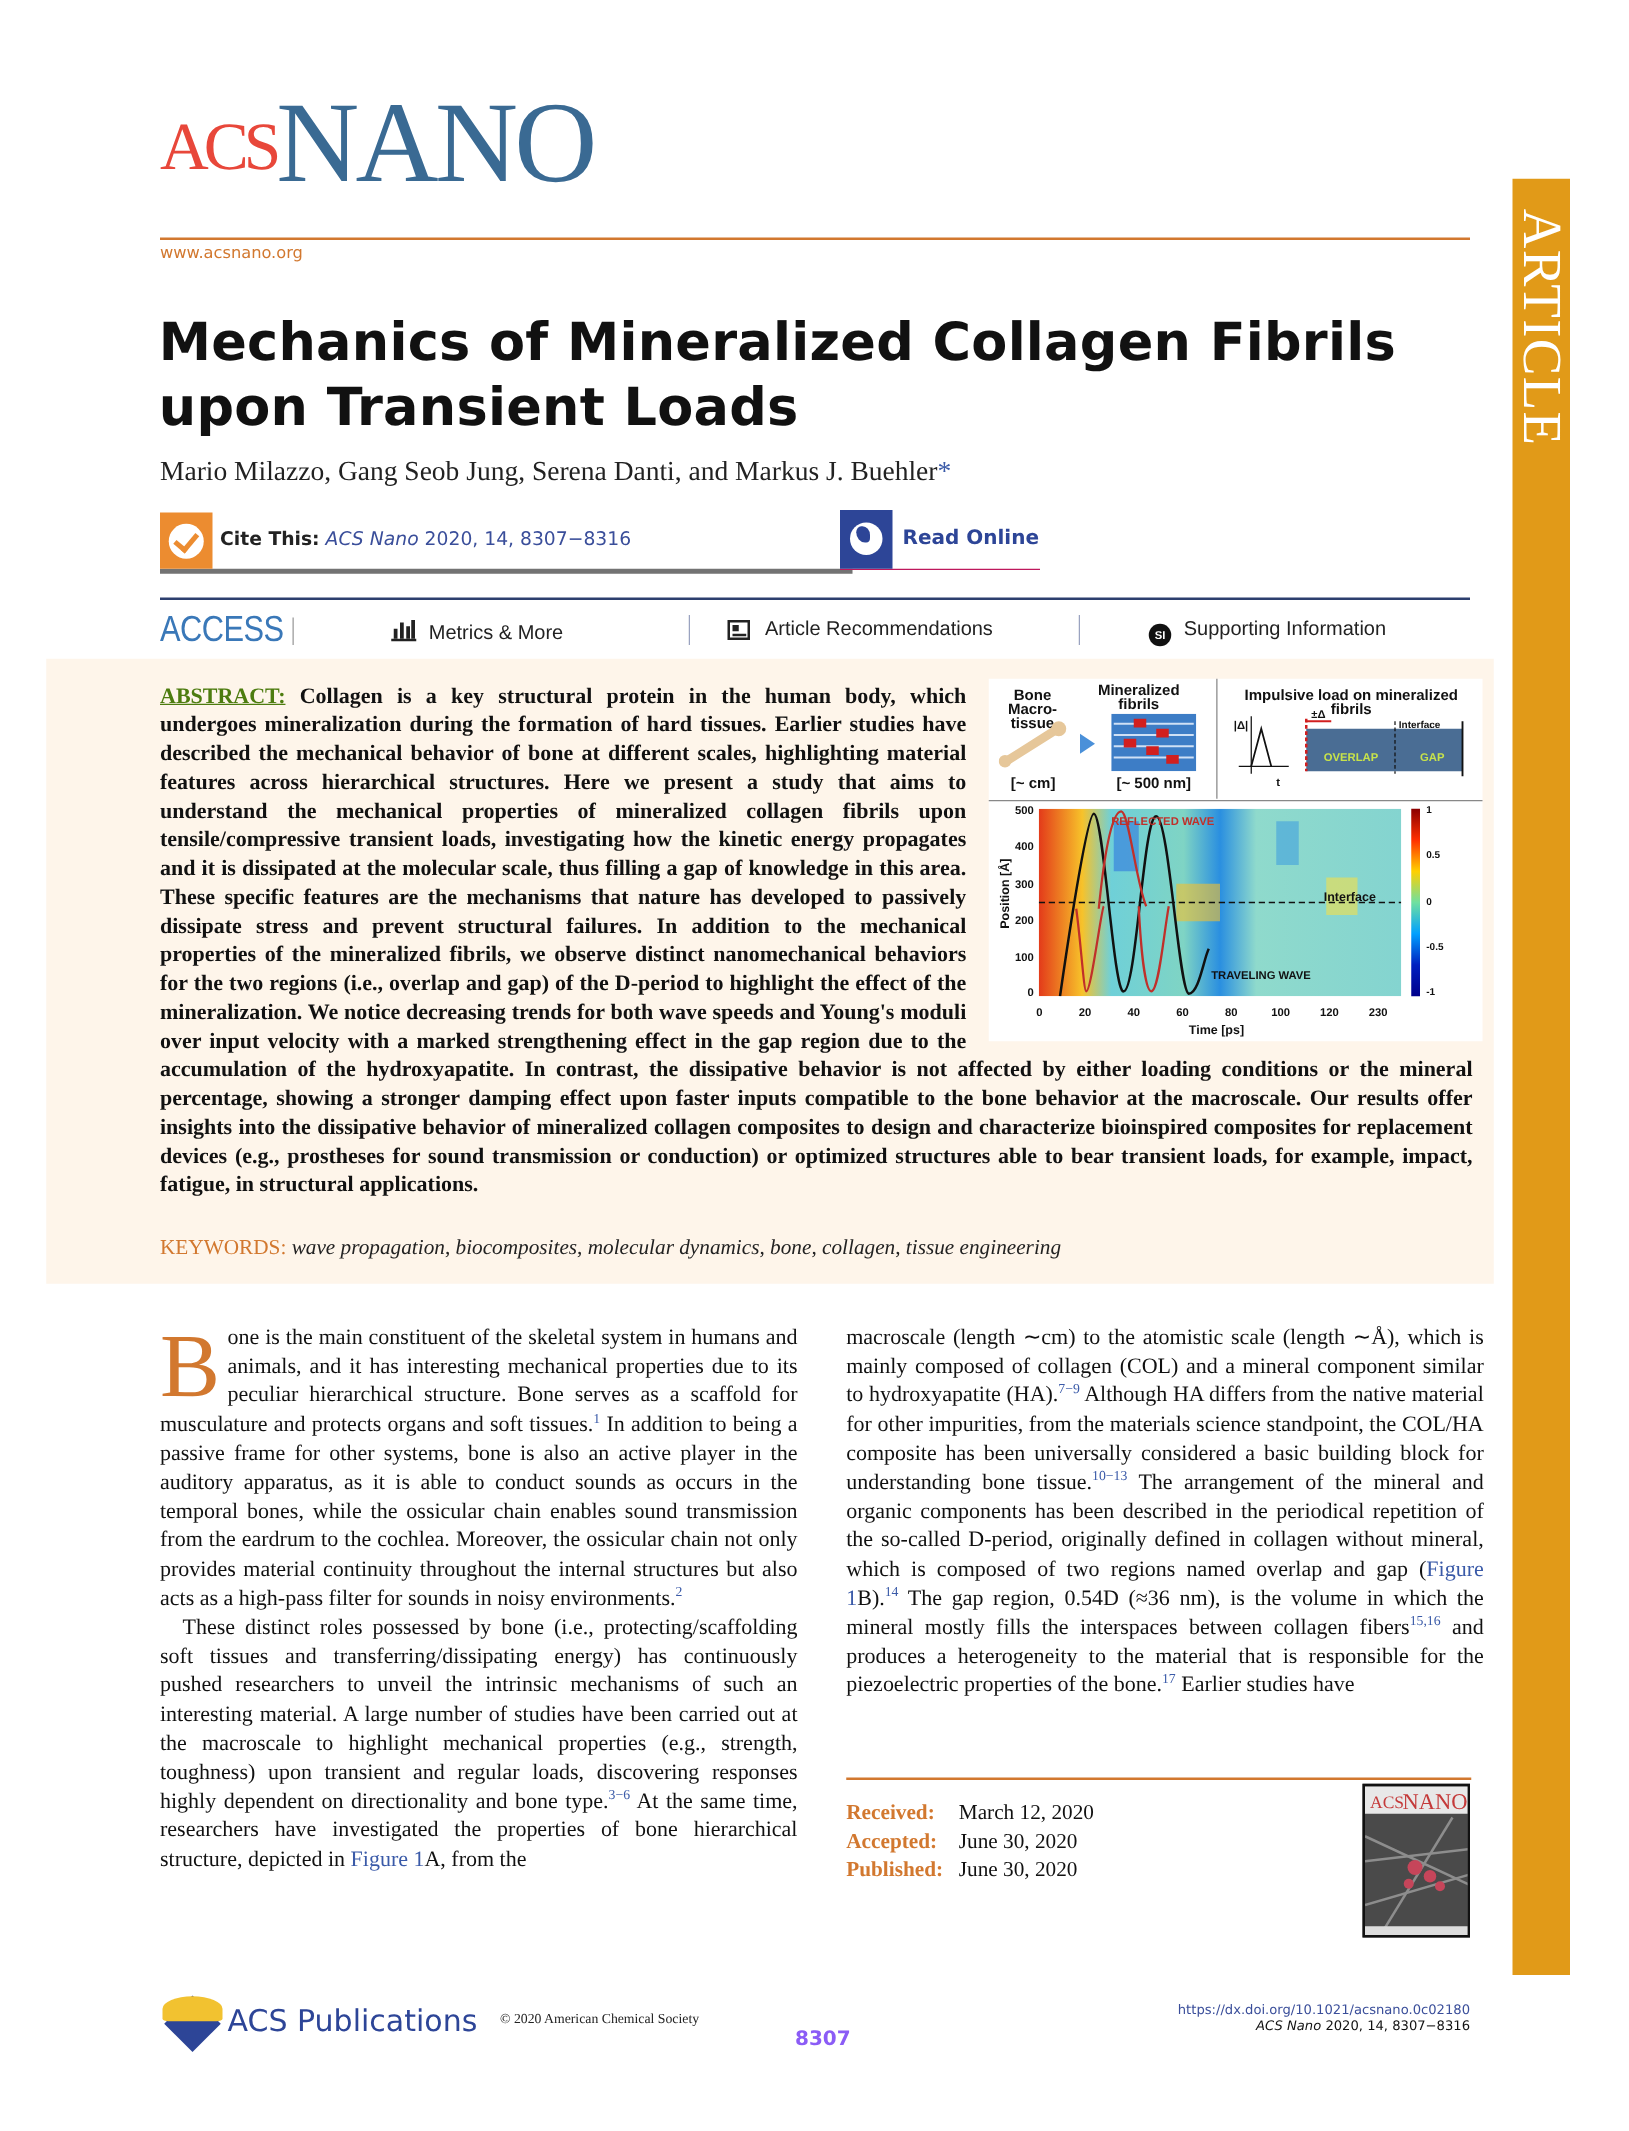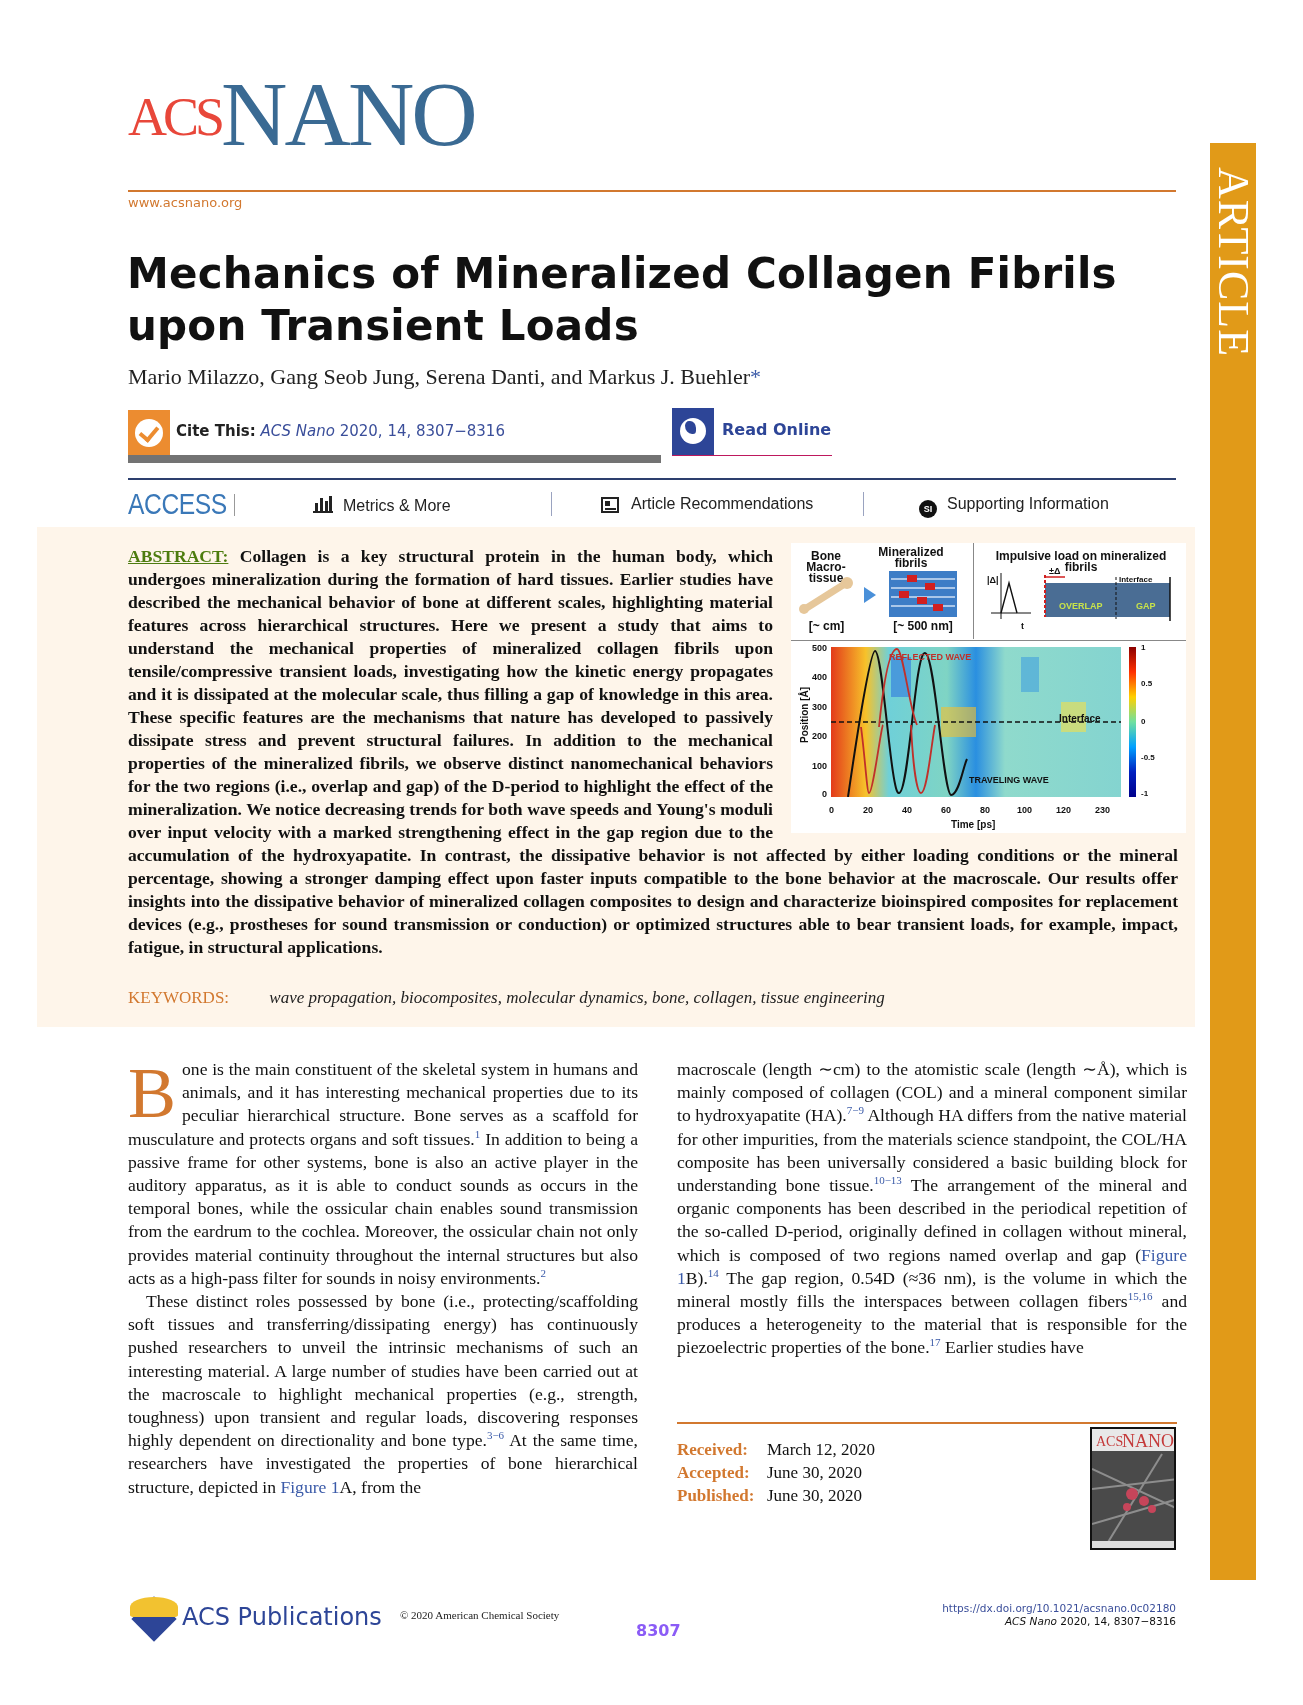--- a/index.html
+++ b/index.html
@@ -12,21 +12,21 @@
   .site{left:128px;top:195px;font-family:"DejaVu Sans",sans-serif;font-size:13px;color:#d2782f;}
   .topline{left:128px;top:190px;width:1048px;height:2px;background:#d2782f;}
   
   .article-tab{left:1210px;top:143px;width:46px;height:1437px;background:#e19a18;}
   .article-tab .word{position:absolute;left:2px;top:4px;width:42px;height:230px;writing-mode:vertical-rl;font-family:"Liberation Serif",serif;font-size:44px;color:#fff;line-height:42px;letter-spacing:1px;text-align:center;}
   
   .title{left:127px;top:248px;width:1050px;font-family:"DejaVu Sans",sans-serif;font-weight:bold;font-size:42px;line-height:52px;color:#111;letter-spacing:0.2px;}
   .authors{left:128px;top:364px;font-size:22px;color:#222;}
   .authors .star{color:#3a5aa8;}
   
-  .cite{left:128px;top:410px;width:533px;height:45px;border-bottom:8px solid #737373;}
+  .cite{left:128px;top:410px;width:533px;height:45px;border-bottom:4px solid #737373;padding-left:21px;}
   .cite .ic{position:absolute;left:0;top:0;width:42px;height:45px;background:#ec8c30;}
   .cite .ic .circ{position:absolute;left:7px;top:9px;width:28px;height:28px;border-radius:50%;background:#fff;}
   .cite .ic .circ:after{content:"";position:absolute;left:8px;top:4px;width:8px;height:14px;border-right:4px solid #ec8c30;border-bottom:4px solid #ec8c30;transform:rotate(40deg);}
   .cite .txt{position:absolute;left:48px;top:12px;font-family:"DejaVu Sans",sans-serif;font-size:15px;color:#222;white-space:nowrap;}
   .cite .txt b{font-weight:bold;}
   .cite .txt .ref{color:#3a4e9a;}
   .cite .txt i{font-style:italic;}
   .read{left:672px;top:408px;width:160px;height:47px;border-bottom:1px solid #be185d;}
   .read .ic{position:absolute;left:0;top:0;width:42px;height:47px;background:#2d4597;}
   .read .ic .globe{position:absolute;left:8px;top:10px;width:26px;height:26px;border-radius:50%;background:#fff;overflow:hidden;}
@@ -44,21 +44,21 @@
   .ico-doc:before{content:"";position:absolute;left:2px;top:2px;width:5px;height:5px;background:#222;}
   .ico-doc:after{content:"";position:absolute;left:2px;top:9px;width:11px;height:2px;background:#222;box-shadow:0 -4px 0 0 #222 inset;}
   .ico-si{display:inline-block;width:18px;height:18px;border-radius:50%;background:#111;color:#fff;font-size:9px;font-weight:bold;text-align:center;line-height:18px;vertical-align:-3px;margin-right:10px;}
   
   .absbox{left:37px;top:527px;width:1158px;height:500px;background:#fef5ea;}
   .abstext{left:128px;top:545px;width:1050px;font-size:17.6px;line-height:23px;font-weight:bold;text-align:justify;color:#111;}
   .abstext .lbl{color:#4d7c0f;font-weight:bold;text-decoration:underline;}
   .abstext .fig{float:right;width:395px;height:290px;margin:-2px -8px 6px 18px;}
   .kw{left:128px;top:988px;font-size:17px;color:#222;}
   .kw .lbl{color:#d2782f;font-family:"Liberation Serif",serif;}
-  .kw i{font-style:italic;margin-left:36px;}
+  .kw i{font-style:italic;}
   
   .toc{position:relative;width:395px;height:290px;background:#fff;font-family:"Liberation Sans",sans-serif;color:#111;}
   .toc .small{position:absolute;font-size:12px;font-weight:bold;text-align:center;line-height:11px;}
   
   .col{position:absolute;top:1058px;width:510px;font-size:17.6px;line-height:23.2px;text-align:justify;color:#111;}
   .col p{margin:0;}
   .col .ind{text-indent:18px;}
   .col sup{font-size:11px;color:#3a5aa8;line-height:0;}
   .col .link{color:#3a5aa8;}
   .dropcap{float:left;font-size:72px;line-height:62px;color:#d2782f;margin:4px 6px 0 0;font-family:"Liberation Serif",serif;}
@@ -111,21 +111,21 @@
   <div class="txt">Read Online</div>
 </div>
 
 <div class="abs accessbar">
   <div class="acc">ACCESS</div>
   <div class="acc-sep"></div>
   <div class="item" style="left:185px">
     <span class="ico-bars"><i style="left:2px;height:8px"></i><i style="left:7px;height:13px"></i><i style="left:12px;height:10px"></i><i style="left:16px;height:15px"></i></span><span>Metrics &amp; More</span>
   </div>
   <div class="sep" style="left:423px"></div>
-  <div class="item" style="left:473px">
+  <div class="item" style="left:454px">
     <span class="ico-doc"></span><span>Article Recommendations</span>
   </div>
   <div class="sep" style="left:735px"></div>
   <div class="item" style="left:791px">
     <span class="ico-si">SI</span><span>Supporting Information</span>
   </div>
 </div>
 
 <div class="abs absbox"></div>
 <div class="abs abstext">

